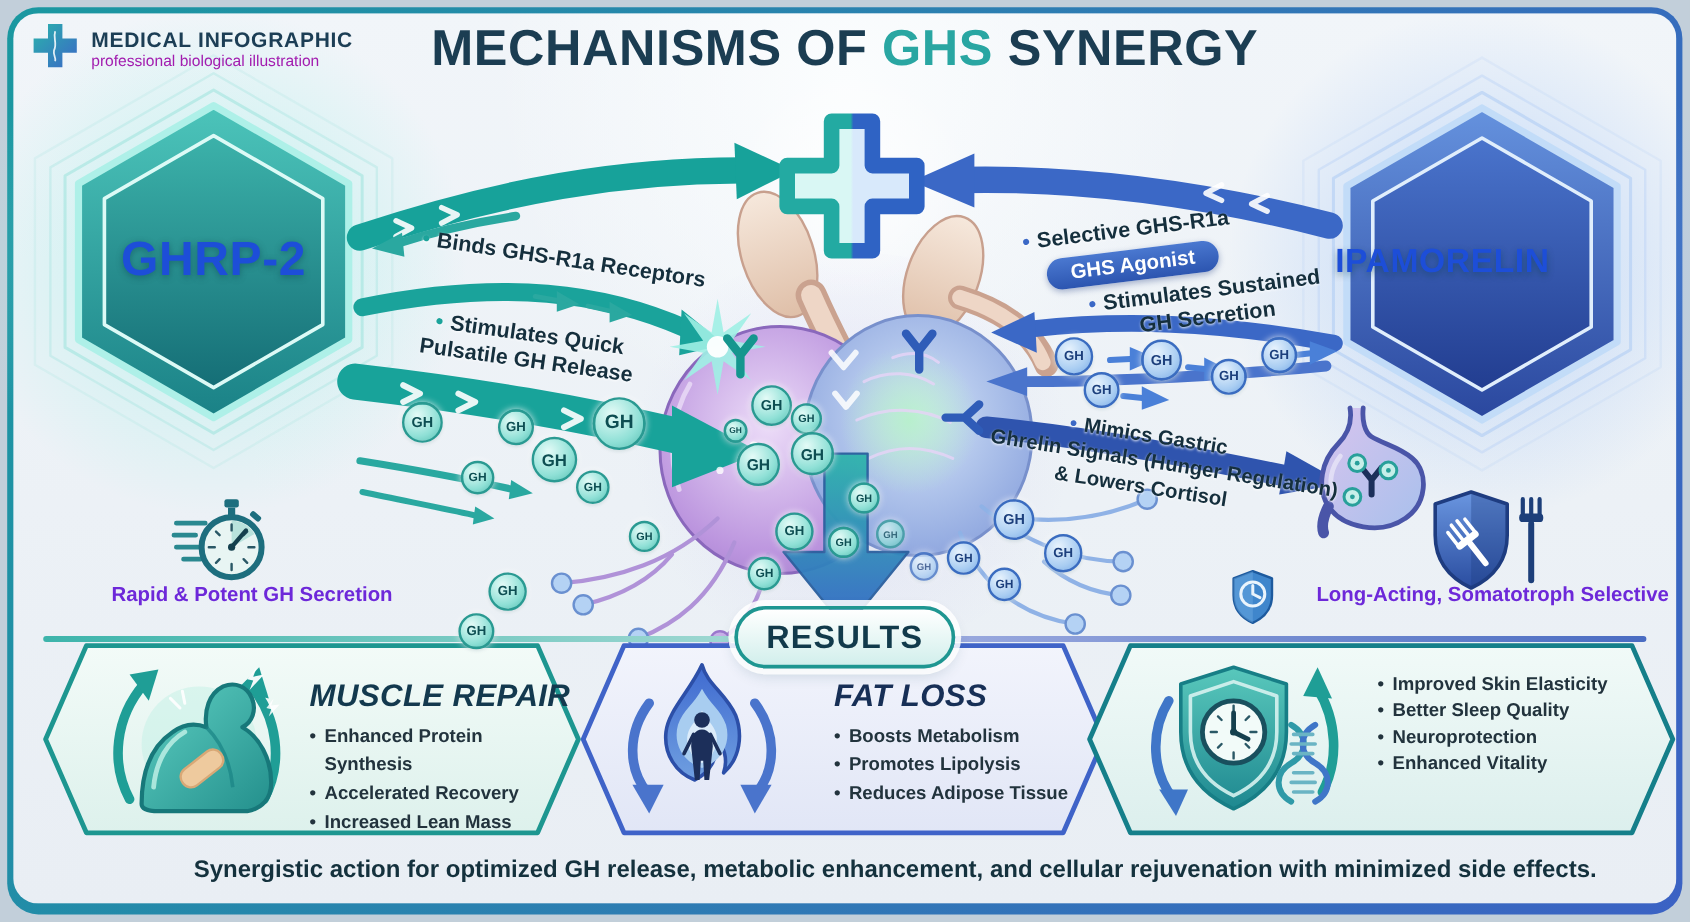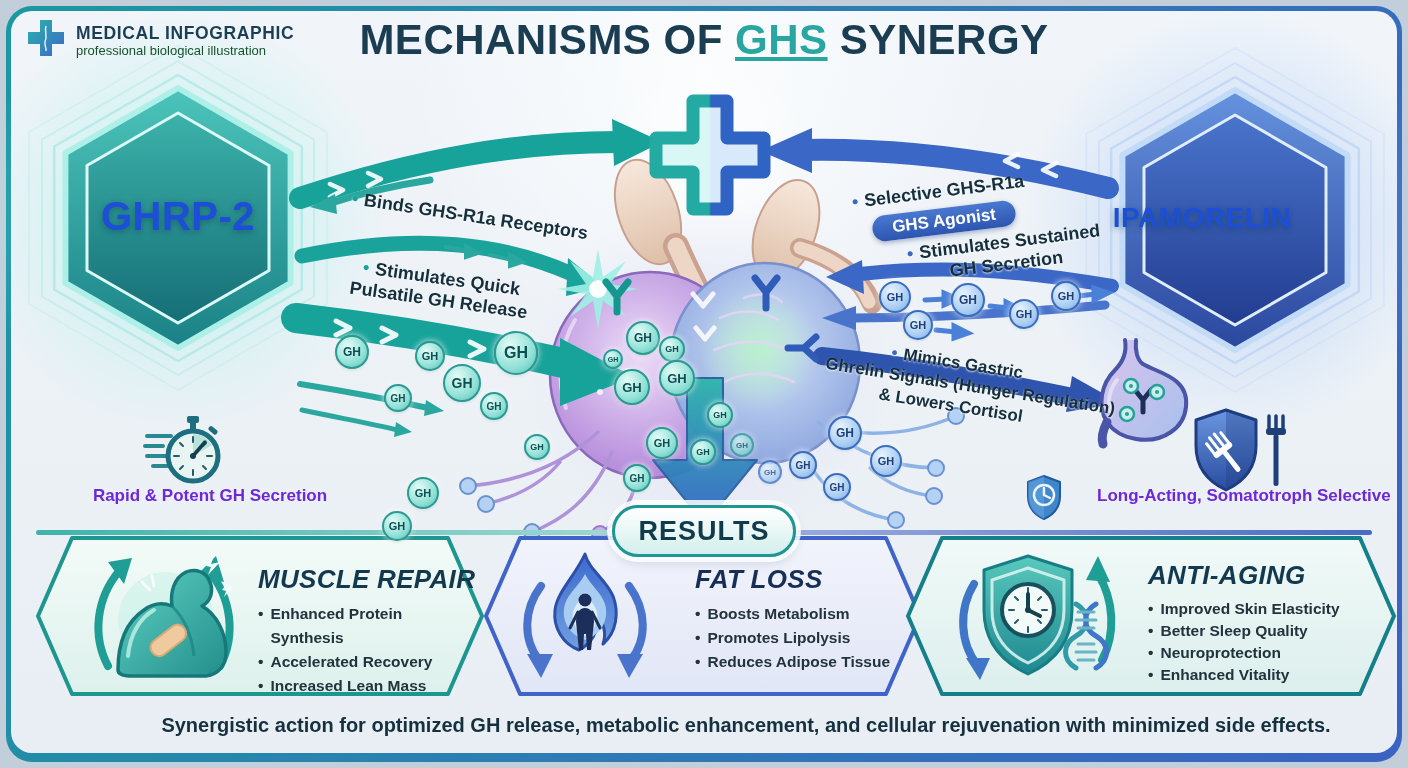--- a/index.html
+++ b/index.html
@@ -40,24 +40,24 @@
     font-size:27px;font-weight:800;color:#113a4b;letter-spacing:1px;}
   .panel-text{position:absolute;}
   .panel-title{font-size:26px;font-weight:800;letter-spacing:.3px;margin:0 0 7px 0;font-style:italic;}
   .panel-ul{list-style:none;margin:0;padding:0;font-size:15.5px;font-weight:600;
     color:#22333d;line-height:1.55;}
   .panel-ul li{display:flex;gap:7px;}
   .footer{position:absolute;left:0;top:714px;width:1408px;text-align:center;
     font-size:20px;font-weight:700;color:#14313d;margin-left:42px;}
   .logo{position:absolute;left:26px;top:18px;display:flex;gap:10px;align-items:flex-end;}
   .logo-title{font-size:17.5px;font-weight:800;color:#1c3e55;letter-spacing:.6px;line-height:1.15;}
-  .logo-sub{font-size:13px;font-weight:400;color:#14532d;}
+  .logo-sub{font-size:13px;font-weight:400;color:#a21caf;}
   .main-title{position:absolute;left:0;top:16px;width:1408px;text-align:center;
     font-size:42px;font-weight:800;color:#1b3d52;letter-spacing:.5px;}
-  .main-title .accent{color:#29a6a2;text-decoration:underline;}
+  .main-title .accent{color:#29a6a2;}
 </style>
 </head>
 <body>
 
 <div class="frame">
     <div class="frame-inner"></div>
   </div>
 
 <div class="glow" style="left:-52px;top:-12px;width:460px;height:460px;background:radial-gradient(circle,rgba(150,240,230,.55) 0%,rgba(150,240,230,0) 65%);"></div>
 <div class="glow" style="left:1005px;top:-10px;width:460px;height:460px;background:radial-gradient(circle,rgba(150,190,248,.55) 0%,rgba(150,190,248,0) 65%);"></div>
@@ -542,21 +542,20 @@
         <span>•</span>
         <span>Promotes Lipolysis</span>
       </li>
     <li>
         <span>•</span>
         <span>Reduces Adipose Tissue</span>
       </li>
   </ul>
 </div>
 <div class="panel-text" style="left:1148px;top:560px;width:225px;">
-  <div class="panel-title" style="color:#13394e;">ANTI-AGING</div>
   <ul class="panel-ul" style="line-height:1.42;">
     <li>
         <span>•</span>
         <span>Improved Skin Elasticity</span>
       </li>
     <li>
         <span>•</span>
         <span>Better Sleep Quality</span>
       </li>
     <li>

